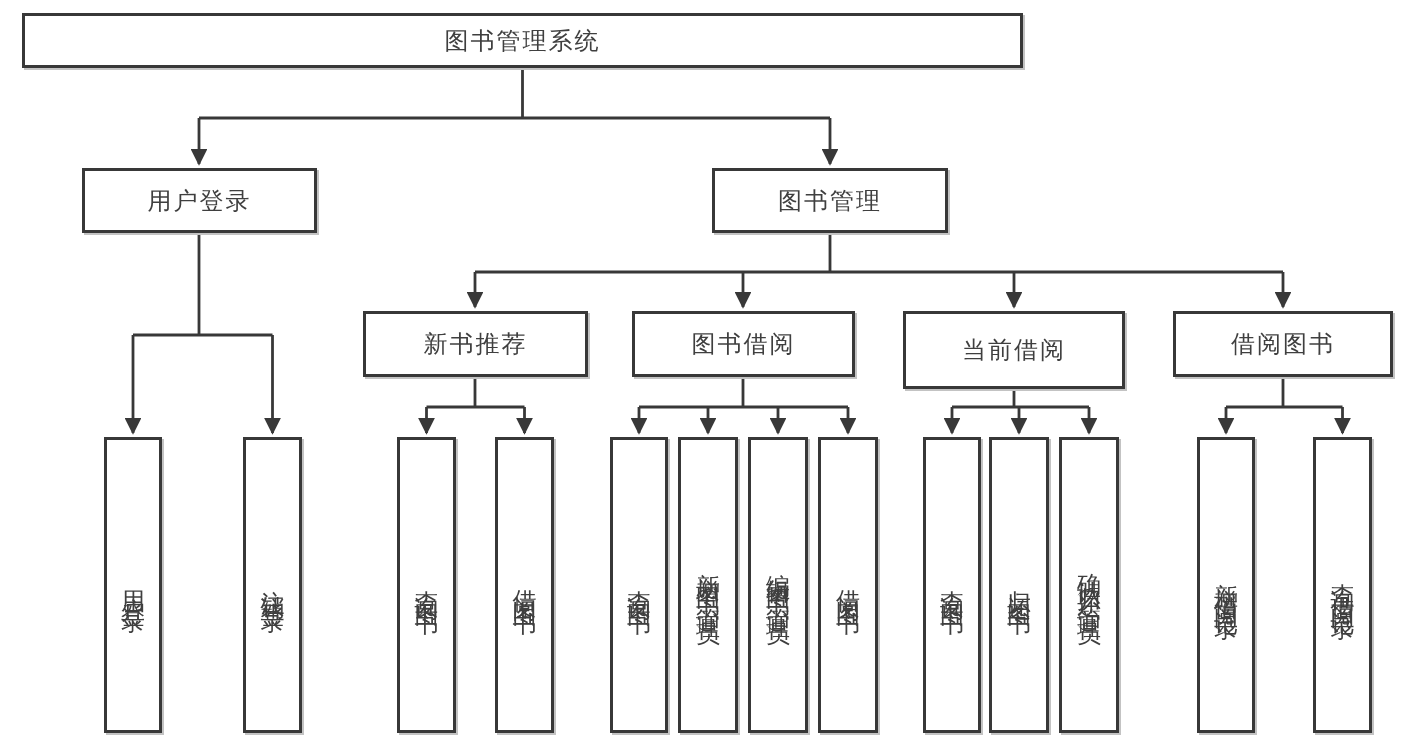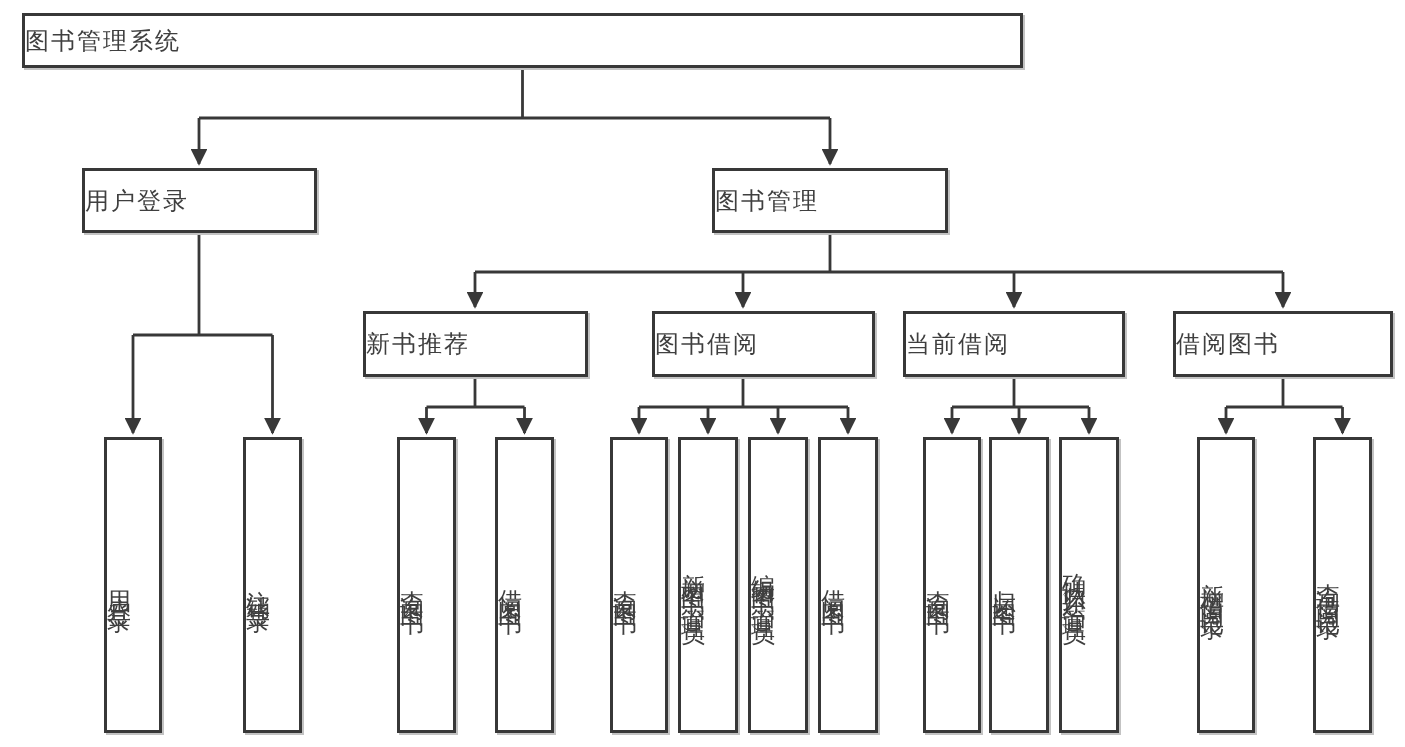--- a/index.html
+++ b/index.html
@@ -12,20 +12,21 @@
   }
   svg.connectors{position:absolute;left:0;top:0;z-index:1;}
   .box{
     position:absolute;
     box-sizing:border-box;
     background:#ffffff;
     border:3px solid #383838;
     box-shadow:2px 2px 0 #c3c3c3;
     display:flex;
     align-items:center;
+    justify-content:center;
     z-index:2;
   }
   .lbl{
     color:#3f3f3f;
     font-size:24px;
     letter-spacing:2px;
     white-space:nowrap;
   }
   .vbox .lbl{
     writing-mode:vertical-rl;
@@ -98,24 +99,24 @@
   <div class="box hbox" style="left:82px;top:168px;width:235px;height:65px">
     <span class="lbl">用户登录</span>
   </div>
   <div class="box hbox" style="left:712px;top:168px;width:236px;height:65px">
     <span class="lbl">图书管理</span>
   </div>
 
   <div class="box hbox" style="left:363px;top:311px;width:225px;height:66px">
     <span class="lbl">新书推荐</span>
   </div>
-  <div class="box hbox" style="left:652px;top:311px;width:223px;height:66px">
+  <div class="box hbox" style="left:632px;top:311px;width:223px;height:66px">
     <span class="lbl">图书借阅</span>
   </div>
-  <div class="box hbox" style="left:903px;top:311px;width:222px;height:66px">
+  <div class="box hbox" style="left:903px;top:311px;width:222px;height:78px">
     <span class="lbl">当前借阅</span>
   </div>
   <div class="box hbox" style="left:1173px;top:311px;width:220px;height:66px">
     <span class="lbl">借阅图书</span>
   </div>
 
   <div class="box vbox" style="left:104px;top:437px;width:58px;height:296px">
     <span class="lbl">用户登录</span>
   </div>
   <div class="box vbox" style="left:243px;top:437px;width:59px;height:296px">

